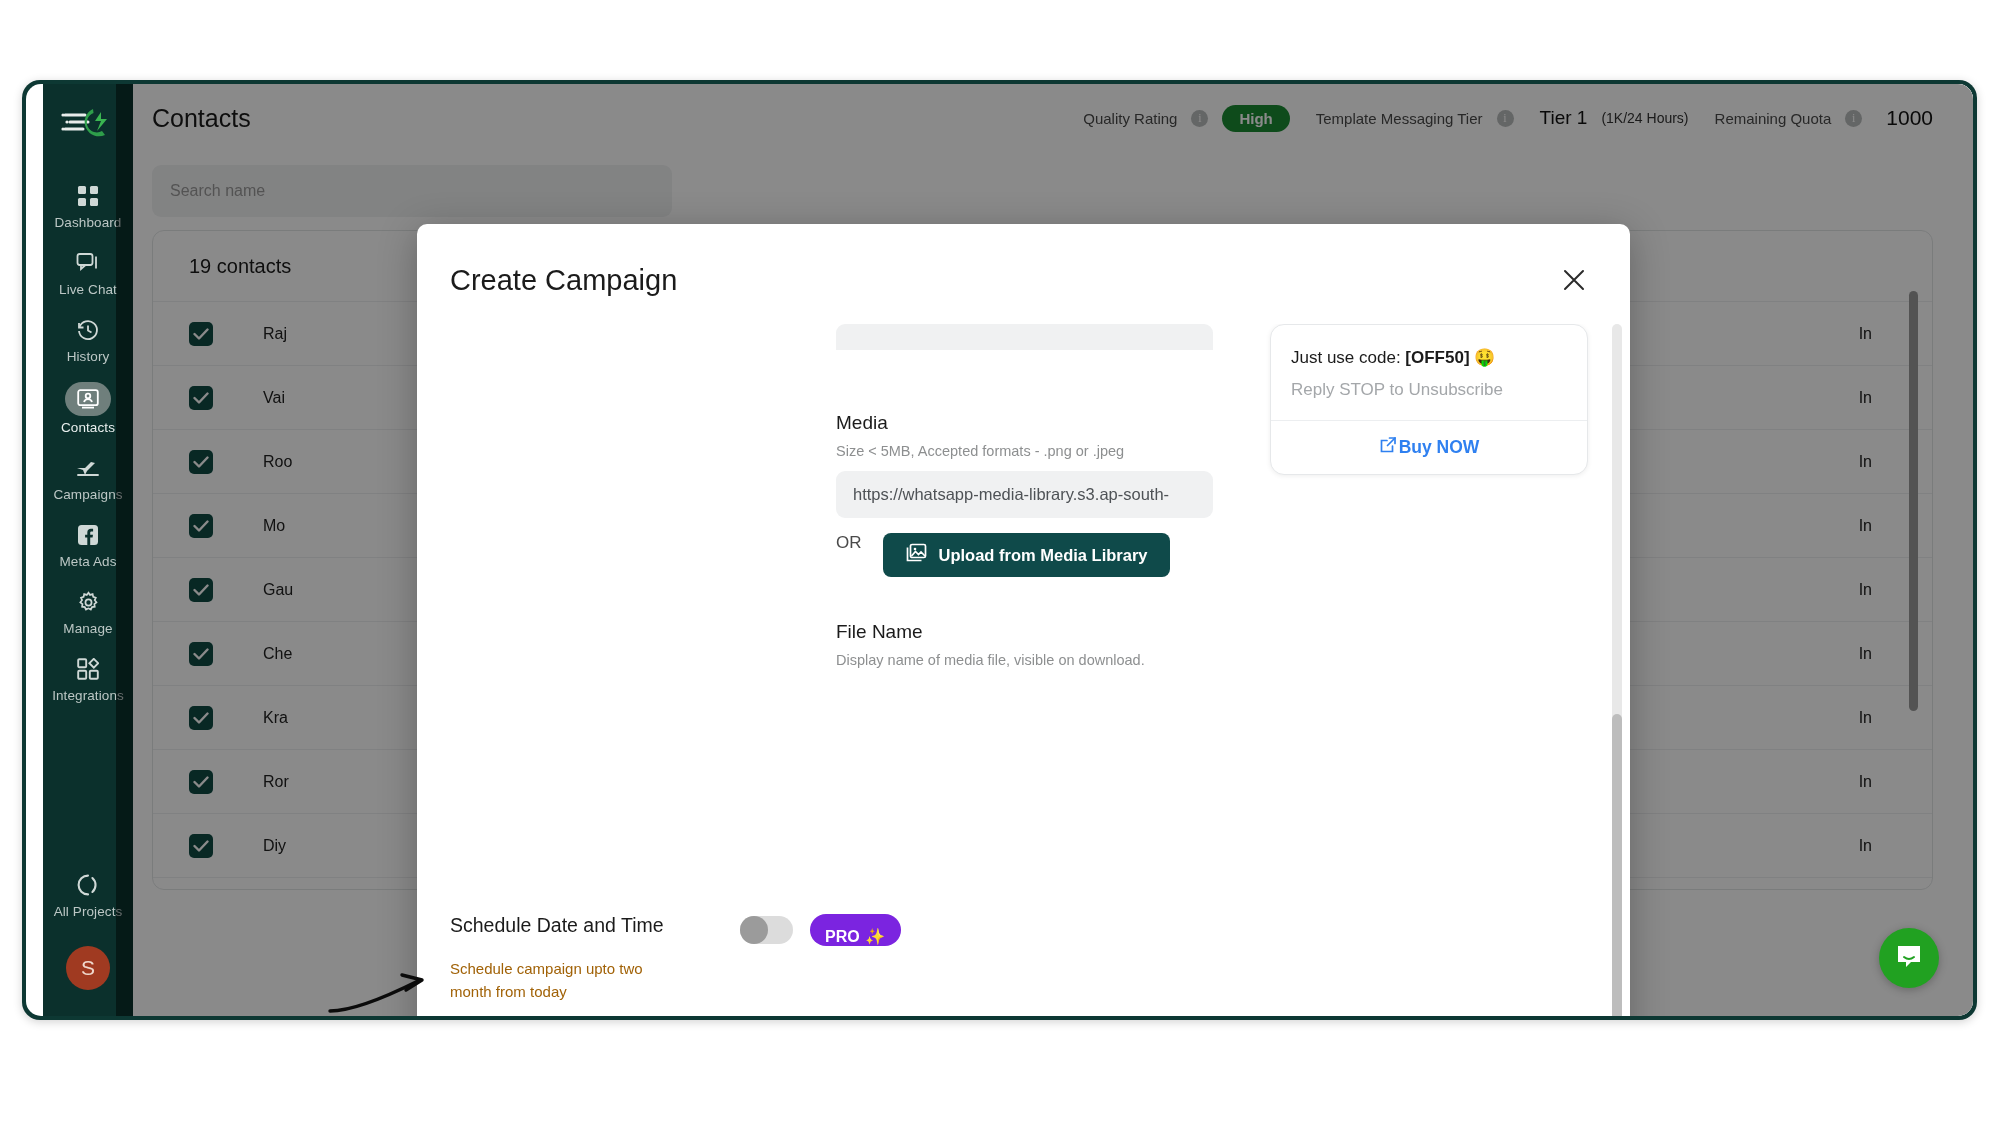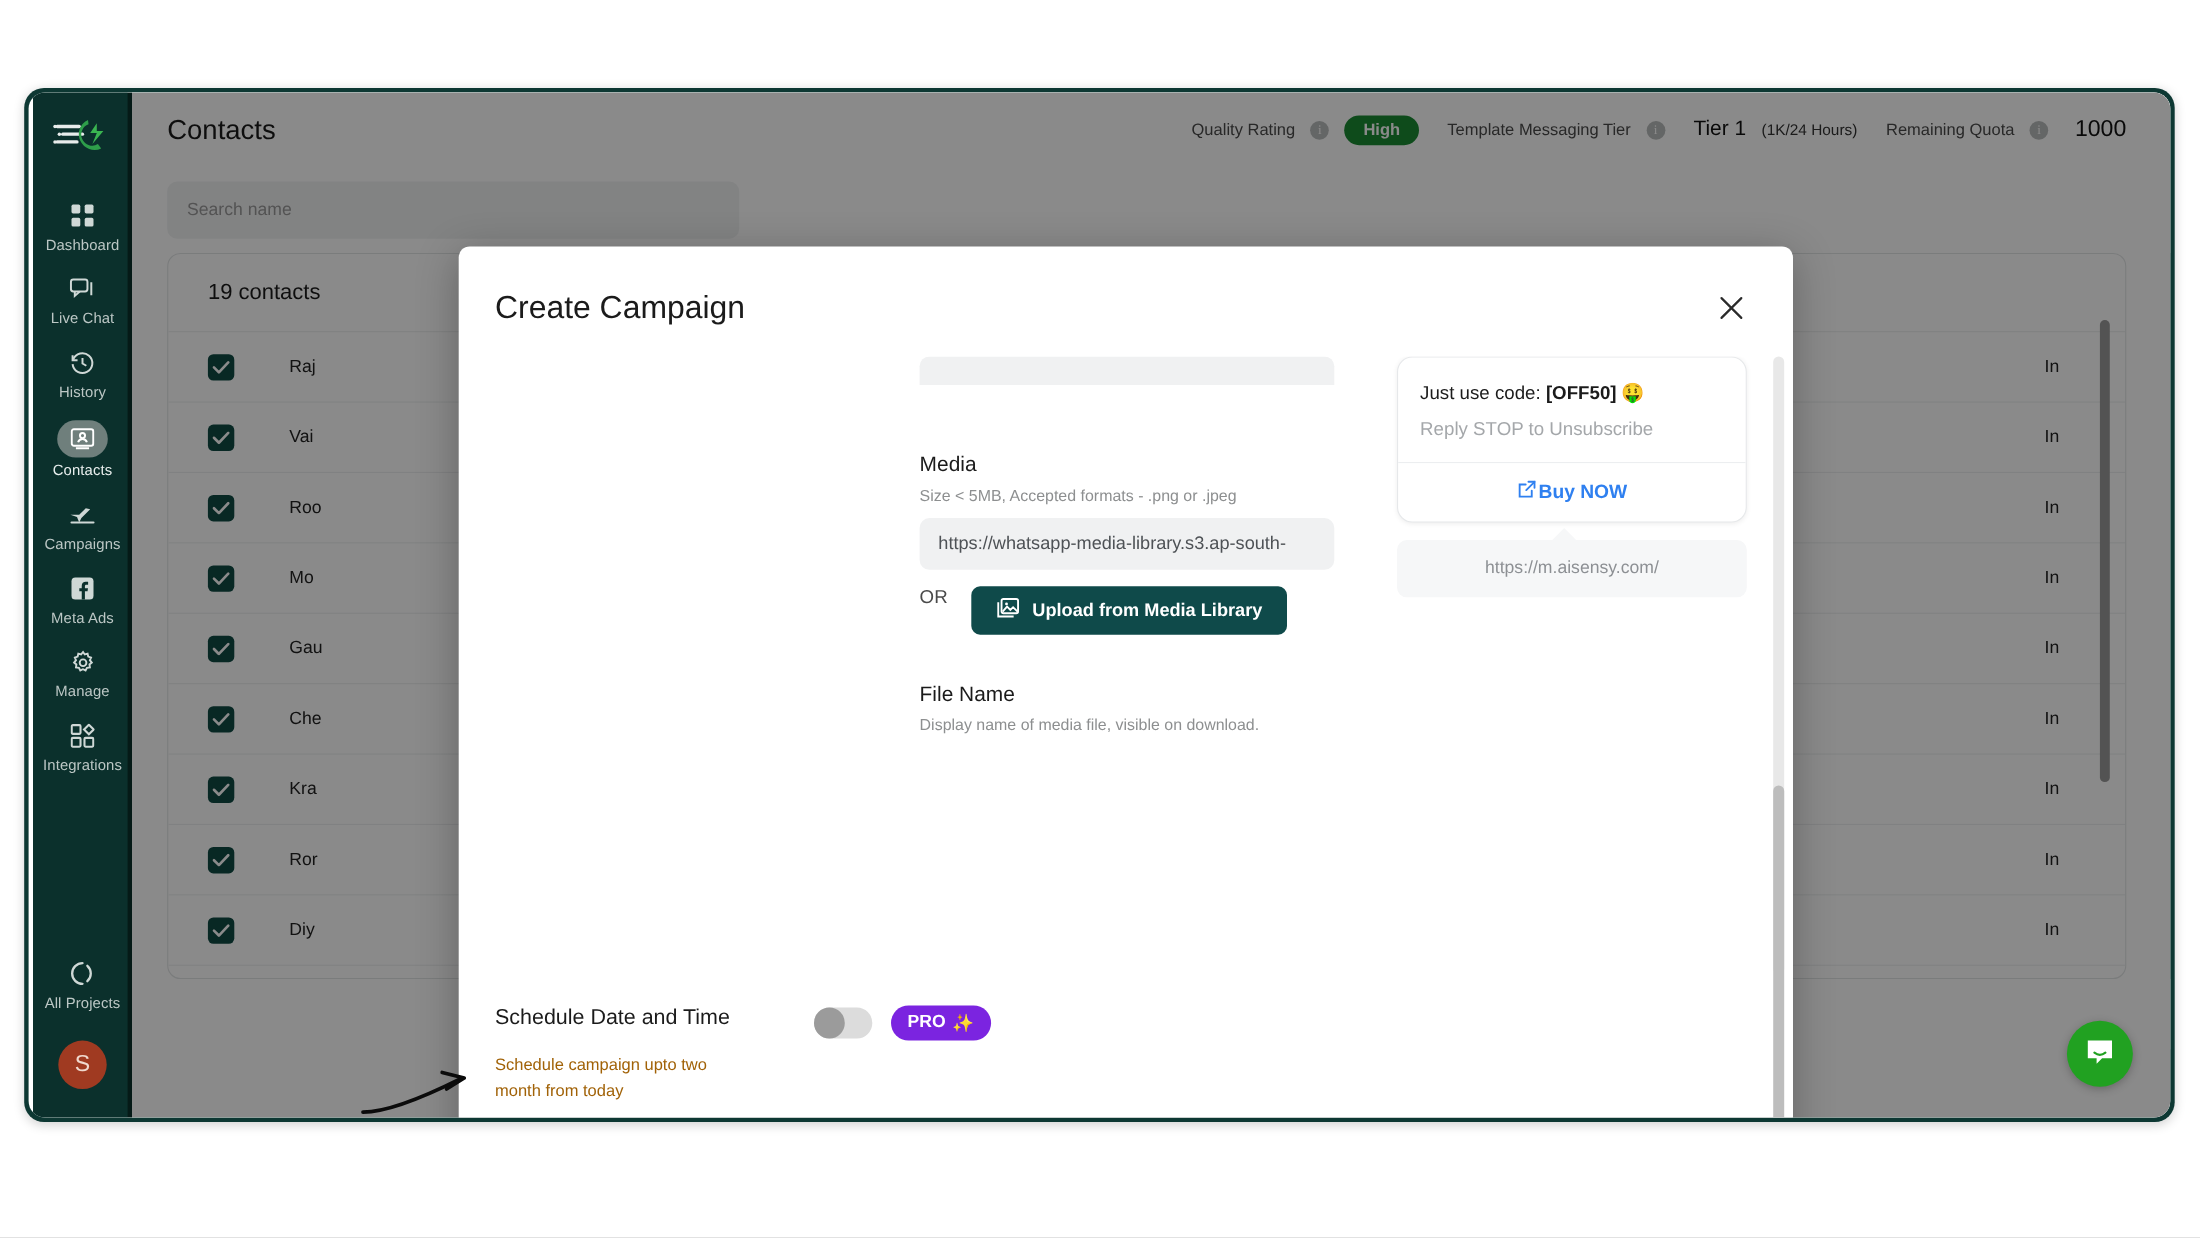--- a/index.html
+++ b/index.html
@@ -24,21 +24,21 @@
     position: absolute;
     left: 4px; top: 4px;
     width: 1947px; height: 932px;
     border-radius: 15px;
     overflow: hidden;
     background: #ffffff;
   }
 
   
   #sidebar {
-    position: absolute; left: 4px; top: 0;
+    position: absolute; left: 17px; top: 0;
     width: 90px; height: 100%;
     background: #0b302c;
     display: flex; flex-direction: column; align-items: center;
     padding-top: 16px;
     z-index: 5;
   }
   .brand-logo {
     width: 60px; height: 46px;
     display: flex; align-items: center; justify-content: center;
     margin-bottom: 26px;
@@ -325,21 +325,21 @@
     position: absolute; left: 0; top: 0;
     width: 28px; height: 28px; border-radius: 50%;
     background: #9b9b9b;
   }
   #pro-badge {
     position: absolute; left: 393px; top: 690px;
     height: 32px; padding: 0 15px;
     background: #7b24e0; color: #ffffff;
     border-radius: 999px;
     font-size: 16px; font-weight: 700;
-    display: flex; align-items: center; gap: 6px;
+    display: flex; align-items: flex-end; gap: 6px;
     cursor: pointer;
   }
 
   
   #annotation-arrow {
     position: absolute; left: 300px; top: 855px;
     z-index: 60; pointer-events: none;
   }
 </style>
 </head>
@@ -660,24 +660,20 @@
               <span>
                 <svg width="18" height="18" viewBox="0 0 18 18" fill="none" stroke="#2f80f0" stroke-width="1.7" stroke-linecap="round">
                   <path d="M13.5 10 v5.5 h-11 V4.5 h5.5"></path>
                   <path d="M10.5 2 h5.5 v5.5"></path>
                   <path d="M16 2 L8.5 9.5"></path>
                 </svg>
               </span>
               <span>Buy NOW</span>
             </div>
           </div>
-          <div id="url-bubble-wrap">
-            <div id="url-bubble-arrow"></div>
-            <div id="url-bubble">https://m.aisensy.com/</div>
-          </div>
         </div>
       </div>
 
       <div id="modal-scrollbar"></div>
       <div id="modal-scrollthumb"></div>
 
       <div id="schedule-row">
         <div id="schedule-label">Schedule Date and Time</div>
       </div>
       <div id="schedule-hint">Schedule campaign upto two month from today</div>

